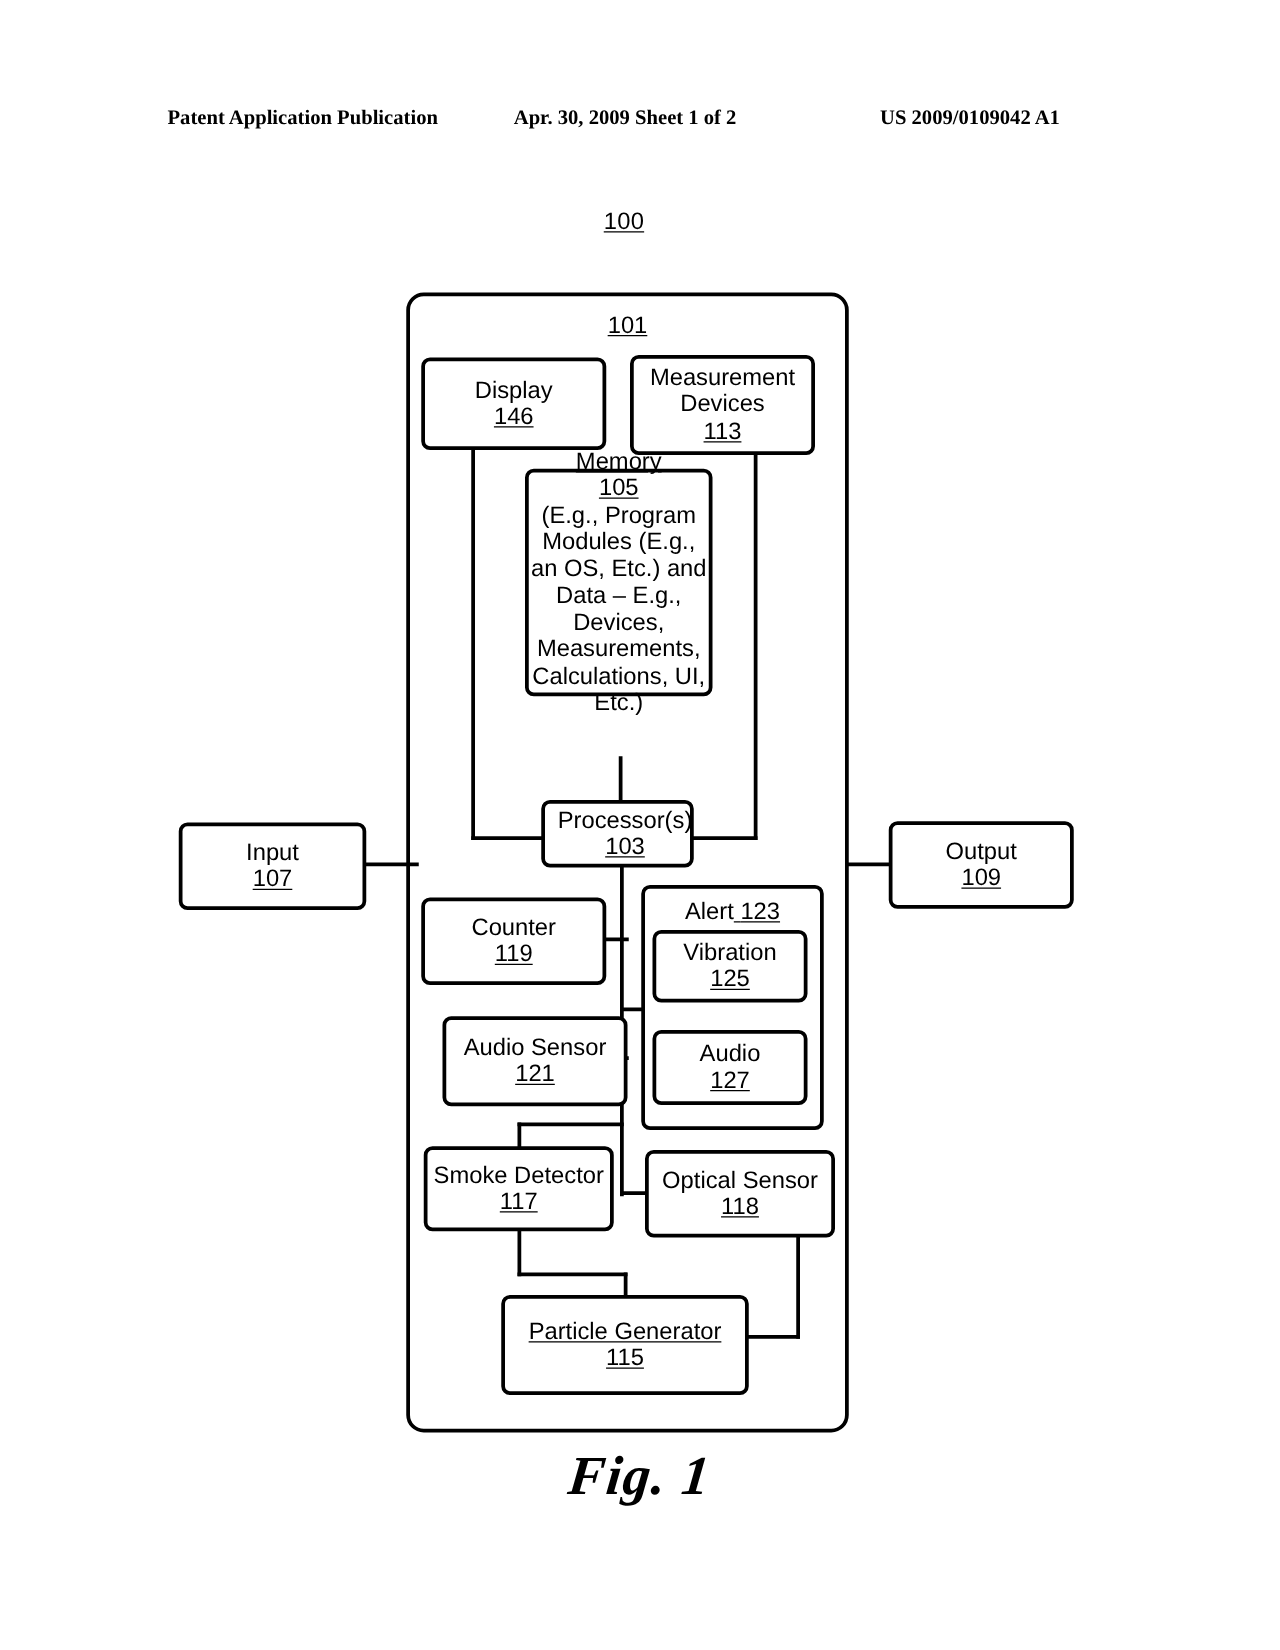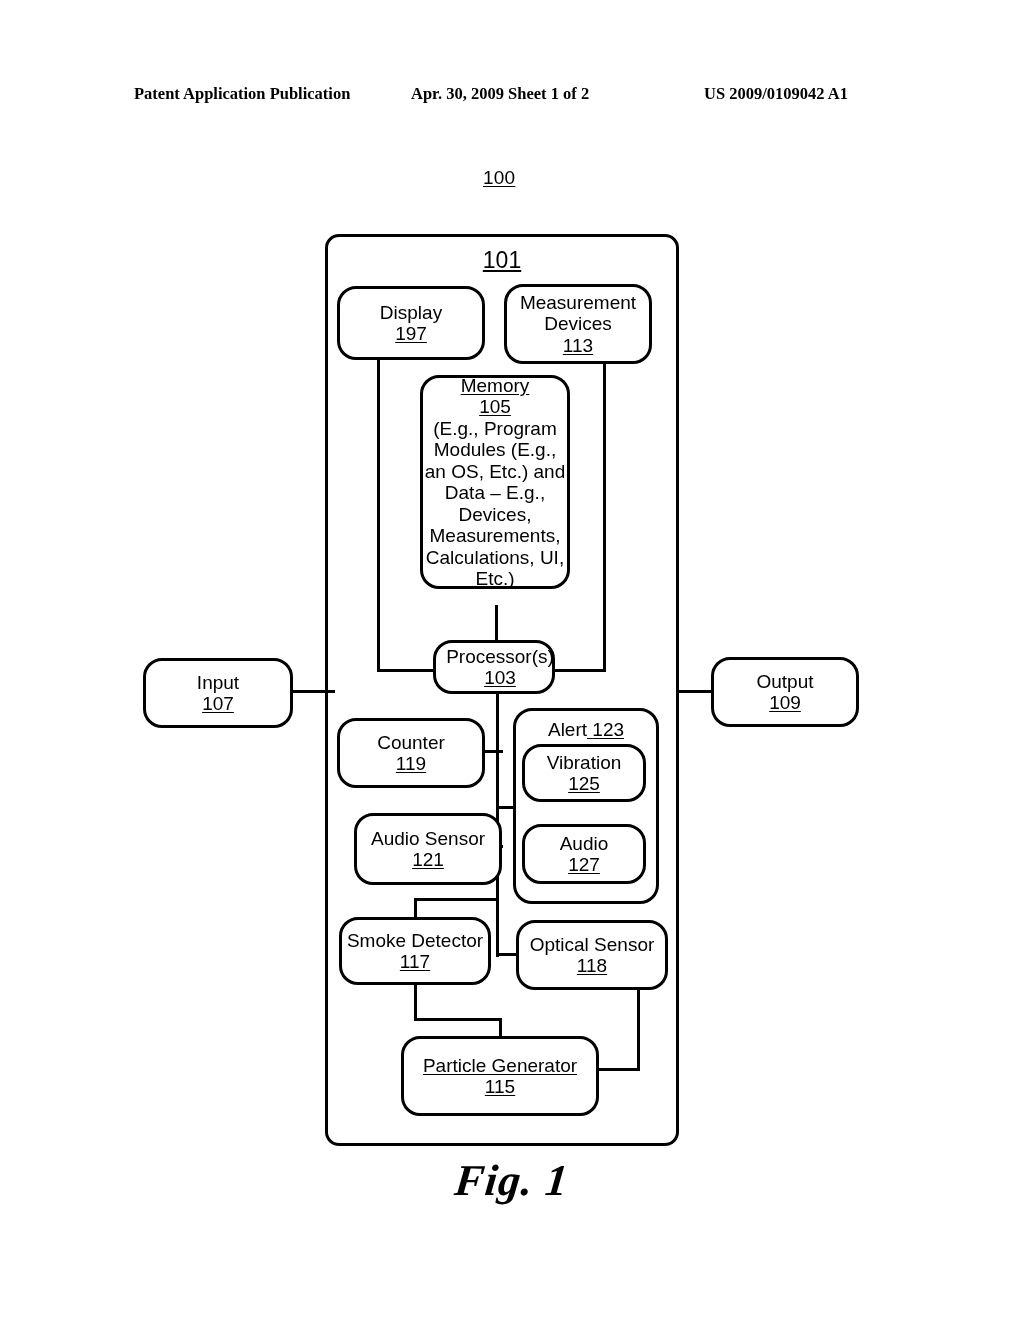--- a/index.html
+++ b/index.html
@@ -29,21 +29,21 @@
   
   .reflabel{
     position:absolute;font-size:19px;line-height:19px;
     text-decoration:underline;text-underline-offset:2px;
     letter-spacing:.2px;white-space:nowrap;
   }
 
   
   .bx{
     position:absolute;box-sizing:border-box;
-    border:3.2px solid #000;border-radius:19px;background:#fff;
+    border:3.2px solid #000;border-radius:7px;background:#fff;
     display:flex;flex-direction:column;align-items:center;justify-content:center;
     text-align:center;font-size:19px;line-height:21.5px;
     z-index:6;
   }
   .bx.outer{border-width:3.6px;border-radius:14px;z-index:2;justify-content:flex-start;}
   .bx.group{z-index:4;justify-content:flex-start;}
   .bx .ttl{display:block;white-space:nowrap;}
   .bx .num{display:block;text-decoration:underline;text-underline-offset:2px;}
   .bx .ttl.u{text-decoration:underline;text-underline-offset:2px;}
   .bx .body{display:block;}
@@ -70,21 +70,21 @@
   <span class="hx" id="hdr-pub">Patent Application Publication</span>
   <span class="hx" id="hdr-date">Apr. 30, 2009  Sheet 1 of 2</span>
   <span class="hx" id="hdr-num">US 2009/0109042 A1</span>
 </div>
 
 <div id="figure">
 
   <div class="reflabel" style="left:483px;top:168px;">100</div>
 
   <div class="bx outer" style="left:325px;top:234px;width:354px;height:912px;">
-    <span class="num" style="margin-top:13px;font-size:23px;">101</span>
+    <span class="num" style="margin-top:13px;font-size:19px;">101</span>
   </div>
 
   <div class="ln lnv" style="left:377px;top:358px;height:314px;"></div>
   <div class="ln lnh" style="left:377px;top:669px;width:62px;"></div>
 
   <div class="ln lnv" style="left:603px;top:360px;height:312px;"></div>
   <div class="ln lnh" style="left:551px;top:669px;width:55px;"></div>
 
   <div class="ln lnv" style="left:495px;top:605px;height:40px;"></div>
 
@@ -107,30 +107,30 @@
 
   <div class="ln lnv" style="left:414px;top:983px;height:38px;"></div>
   <div class="ln lnh" style="left:414px;top:1018px;width:88px;"></div>
   <div class="ln lnv" style="left:499px;top:1018px;height:24px;"></div>
 
   <div class="ln lnv" style="left:637px;top:988px;height:83px;"></div>
   <div class="ln lnh" style="left:595px;top:1068px;width:45px;"></div>
 
   <div class="bx" style="left:337px;top:286px;width:148px;height:74px;">
     <span class="ttl">Display</span>
-    <span class="num">197</span>
+    <span class="num">146</span>
   </div>
 
   <div class="bx" style="left:504px;top:284px;width:148px;height:80px;">
     <span class="ttl">Measurement</span>
     <span class="ttl">Devices</span>
     <span class="num">113</span>
   </div>
 
-  <div class="bx" style="left:420px;top:375px;width:150px;height:214px;">
+  <div class="bx" style="left:420px;top:375px;width:150px;height:182px;">
     <span class="ttl u">Memory</span>
     <span class="num">105</span>
     <span class="body">
       <span>(E.g., Program</span>
       <span>Modules (E.g.,</span>
       <span>an OS, Etc.) and</span>
       <span>Data – E.g.,</span>
       <span>Devices,</span>
       <span>Measurements,</span>
       <span>Calculations, UI,</span>

